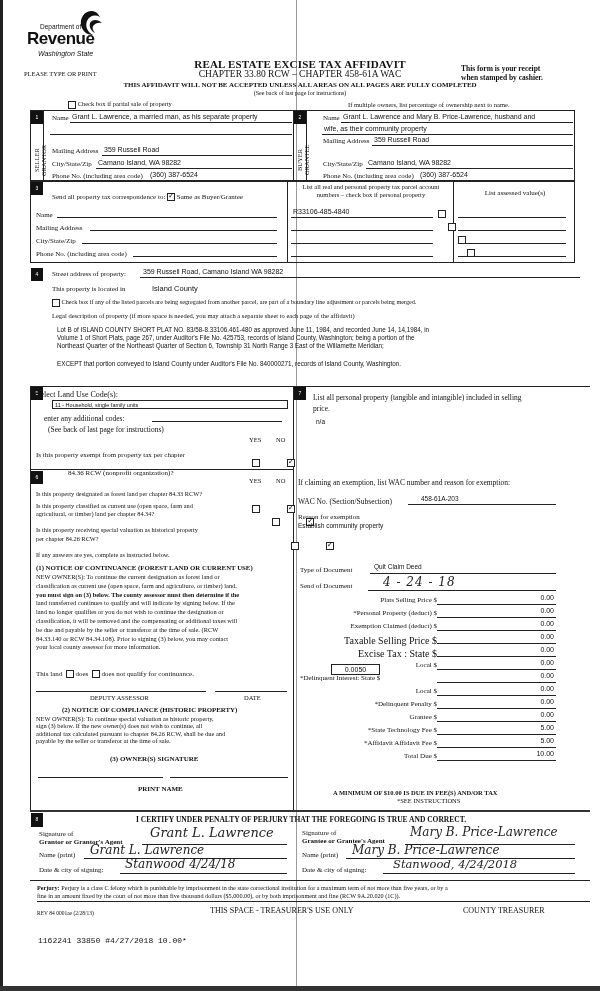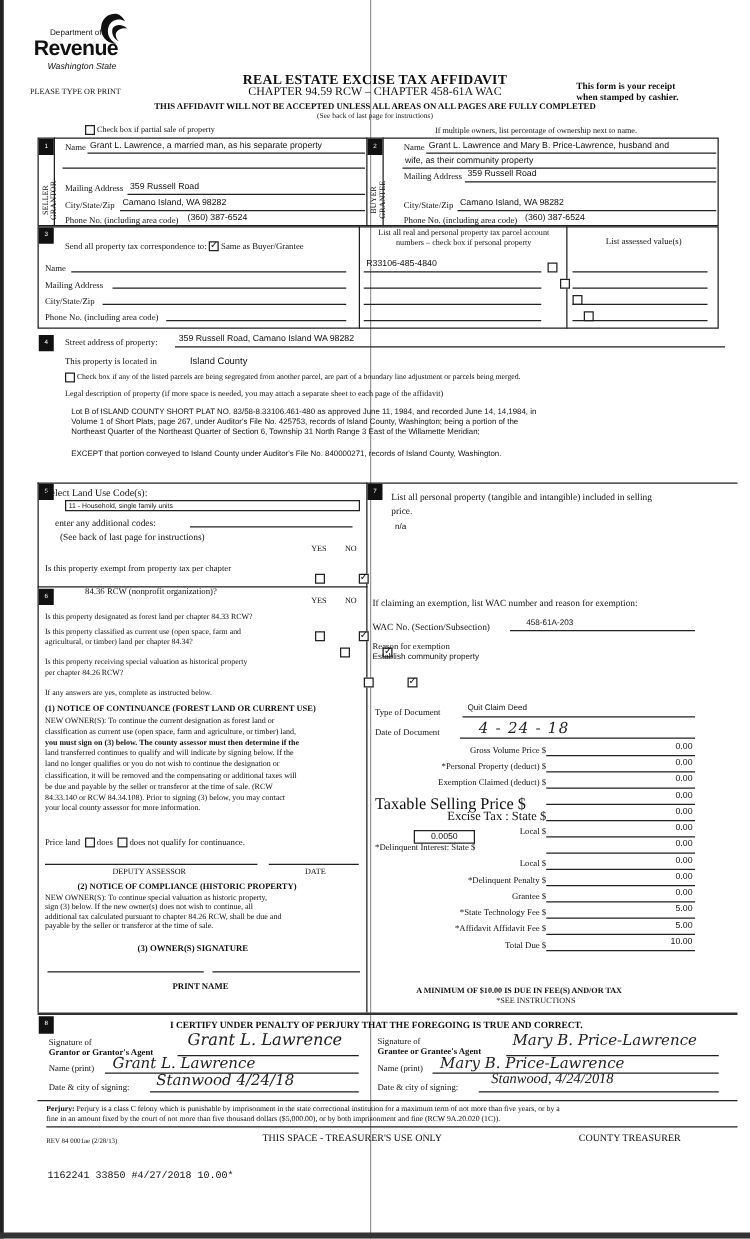--- a/index.html
+++ b/index.html
@@ -45,21 +45,21 @@
 <div>
   <svg class="abs logo-mark" viewBox="0 0 28 28">
     <path d="M14 2 C6 2 2 9 3 16 C4 22 9 26 15 26 C9 23 7 17 9 12 C11 7 17 5 22 8 C20 4 17 2 14 2 Z" fill="#111"></path>
     <path d="M12 14 C14 10 20 10 24 14 C21 13 17 14 15 17 C14 19 15 22 17 24 C13 22 11 18 12 14 Z" fill="#111"></path>
   </svg>
   <div class="abs logo-dept">Department of</div>
   <div class="abs logo-rev">Revenue</div>
   <div class="abs logo-wa">Washington State</div>
 
   <div class="abs title">REAL ESTATE EXCISE TAX AFFIDAVIT</div>
-  <div class="abs subtitle">CHAPTER 94.59 RCW – CHAPTER 458-61A WAC</div>
+  <div class="abs subtitle">CHAPTER 33.80 RCW – CHAPTER 458-61A WAC</div>
   <div class="abs please">PLEASE TYPE OR PRINT</div>
   <div class="abs receipt">
     <div>This form is your receipt</div>
     <div>when stamped by cashier.</div>
   </div>
   <div class="abs warn">THIS AFFIDAVIT WILL NOT BE ACCEPTED UNLESS ALL AREAS ON ALL PAGES ARE FULLY COMPLETED</div>
   <div class="abs seeback">(See back of last page for instructions)</div>
 
   <div class="abs" style="left:68px; top:100px; font-size:6.5px;">
     <span class="chk"></span>
@@ -220,21 +220,21 @@
     <div>classification as current use (open space, farm and agriculture, or timber) land,</div>
     <div style="font-weight:bold;">you must sign on (3) below. The county assessor must then determine if the</div>
     <div>land transferred continues to qualify and will indicate by signing below. If the</div>
     <div>land no longer qualifies or you do not wish to continue the designation or</div>
     <div>classification, it will be removed and the compensating or additional taxes will</div>
     <div>be due and payable by the seller or transferor at the time of sale. (RCW</div>
     <div>84.33.140 or RCW 84.34.108). Prior to signing (3) below, you may contact</div>
     <div>your local county assessor for more information.</div>
   </div>
   <div class="lbl" style="left:36px; top:670px; font-size:7px;">
-    <span>Price land</span>
+    <span>This land</span>
     &nbsp;<span class="chk"></span>
     <span>does</span>
     &nbsp;<span class="chk"></span>
     <span>does not qualify for continuance.</span>
   </div>
   <div class="line" style="left:36px; top:684px; width:170px; height:8px;"></div>
   <div class="line" style="left:215px; top:684px; width:72px; height:8px;"></div>
   <div class="lbl" style="left:90px; top:694px; font-size:6.5px;">DEPUTY ASSESSOR</div>
   <div class="lbl" style="left:244px; top:694px; font-size:6.5px;">DATE</div>
   <div class="lbl" style="left:62px; top:706px; font-size:6.8px; font-weight:bold;">(2) NOTICE OF COMPLIANCE (HISTORIC PROPERTY)</div>
@@ -259,37 +259,37 @@
   <div class="lbl" style="left:298px; top:478px; font-size:7.5px;">If claiming an exemption, list WAC number and reason for exemption:</div>
   <div class="lbl" style="left:298px; top:497px; font-size:7.5px;">WAC No. (Section/Subsection)</div>
   <div class="line" style="left:408px; top:494px; width:148px; height:11px;"></div>
   <div class="val" style="left:421px; top:495px; font-size:6.5px;">458-61A-203</div>
   <div class="lbl" style="left:298px; top:513px; font-size:7px;">Reason for exemption</div>
   <div class="val" style="left:298px; top:522px; font-size:6.5px;">Establish community property</div>
 
   <div class="lbl" style="left:300px; top:566px; font-size:7px;">Type of Document</div>
   <div class="line" style="left:370px; top:563px; width:186px; height:11px;"></div>
   <div class="val" style="left:374px; top:563px; font-size:6.5px;">Quit Claim Deed</div>
-  <div class="lbl" style="left:300px; top:582px; font-size:7px;">Date of Document</div>
+  <div class="lbl" style="left:300px; top:582px; font-size:7px;">Send of Document</div>
   <div class="line" style="left:368px; top:577px; width:188px; height:14px;"></div>
   <div class="abs hand" style="left:383px; top:575px; font-size:12px; letter-spacing:1px;">4 - 24 - 18</div>
 
   <div class="box" style="left:331px; top:664px; width:49px; height:11px; text-align:center; font-family:'Liberation Sans',sans-serif; font-size:7px; line-height:10px;">0.0050</div>
 
   <div id="amounts">
-      <div class="lbl" style="left: 300px; top: 596px; width: 137px; text-align: right; font-size: 7px;">Gross Volume Price $</div>
+      <div class="lbl" style="left: 300px; top: 596px; width: 137px; text-align: right; font-size: 7px;">Plats Selling Price $</div>
       <div class="line" style="left: 437px; top: 594px; width: 119px; height: 11px;"></div>
       <div class="amt" style="left: 437px; top: 594px; width: 117px;">0.00</div>
       <div class="lbl" style="left: 300px; top: 609px; width: 137px; text-align: right; font-size: 7px;">*Personal Property (deduct) $</div>
       <div class="line" style="left: 437px; top: 607px; width: 119px; height: 11px;"></div>
       <div class="amt" style="left: 437px; top: 607px; width: 117px;">0.00</div>
       <div class="lbl" style="left: 300px; top: 622px; width: 137px; text-align: right; font-size: 7px;">Exemption Claimed (deduct) $</div>
       <div class="line" style="left: 437px; top: 620px; width: 119px; height: 11px;"></div>
       <div class="amt" style="left: 437px; top: 620px; width: 117px;">0.00</div>
-      <div class="lbl" style="left: 300px; top: 635px; width: 137px; text-align: left; font-size: 13px;">Taxable Selling Price $</div>
+      <div class="lbl" style="left: 300px; top: 635px; width: 137px; text-align: right; font-size: 10px;">Taxable Selling Price $</div>
       <div class="line" style="left: 437px; top: 633px; width: 119px; height: 11px;"></div>
       <div class="amt" style="left: 437px; top: 633px; width: 117px;">0.00</div>
       <div class="lbl" style="left: 300px; top: 648px; width: 137px; text-align: right; font-size: 10px;">Excise Tax : State $</div>
       <div class="line" style="left: 437px; top: 646px; width: 119px; height: 11px;"></div>
       <div class="amt" style="left: 437px; top: 646px; width: 117px;">0.00</div>
       <div class="lbl" style="left: 300px; top: 661px; width: 137px; text-align: right; font-size: 7px;">Local $</div>
       <div class="line" style="left: 437px; top: 659px; width: 119px; height: 11px;"></div>
       <div class="amt" style="left: 437px; top: 659px; width: 117px;">0.00</div>
       <div class="lbl" style="left: 300px; top: 674px; width: 137px; text-align: left; font-size: 7px;">*Delinquent Interest: State $</div>
       <div class="line" style="left: 437px; top: 672px; width: 119px; height: 11px;"></div>
@@ -341,21 +341,21 @@
     <div>Signature of</div>
     <div style="font-weight:bold;">Grantee or Grantee's Agent</div>
   </div>
   <div class="line" style="left:405px; top:830px; width:170px; height:15px;"></div>
   <div class="abs hand" style="left:410px; top:825px; font-size:12px;">Mary B. Price-Lawrence</div>
   <div class="lbl" style="left:302px; top:851px; font-size:7px;">Name (print)</div>
   <div class="line" style="left:346px; top:845px; width:229px; height:14px;"></div>
   <div class="abs hand" style="left:352px; top:843px; font-size:12px;">Mary B. Price-Lawrence</div>
   <div class="lbl" style="left:302px; top:866px; font-size:7px;">Date &amp; city of signing:</div>
   <div class="line" style="left:383px; top:860px; width:192px; height:14px;"></div>
-  <div class="abs hand" style="left:393px; top:857px; font-size:11.5px;font-family:Liberation Serif, serif;">Stanwood, 4/24/2018</div>
+  <div class="abs hand" style="left:393px; top:857px; font-size:11.5px;">Stanwood, 4/24/2018</div>
 
   <div class="abs" style="left:30px; top:880px; width:560px; height:1px; background:#222;"></div>
   <div class="abs" style="left:37px; top:884px; width:550px; font-size:6.2px; line-height:8px;">
     <div><b>Perjury:</b> <span>Perjury is a class C felony which is punishable by imprisonment in the state correctional institution for a maximum term of not more than five years, or by a</span></div>
     <div>fine in an amount fixed by the court of not more than five thousand dollars ($5,000.00), or by both imprisonment and fine (RCW 9A.20.020 (1C)).</div>
   </div>
   <div class="abs" style="left:37px; top:901px; width:553px; height:1px; background:#222;"></div>
 </div>
 
 <div>

